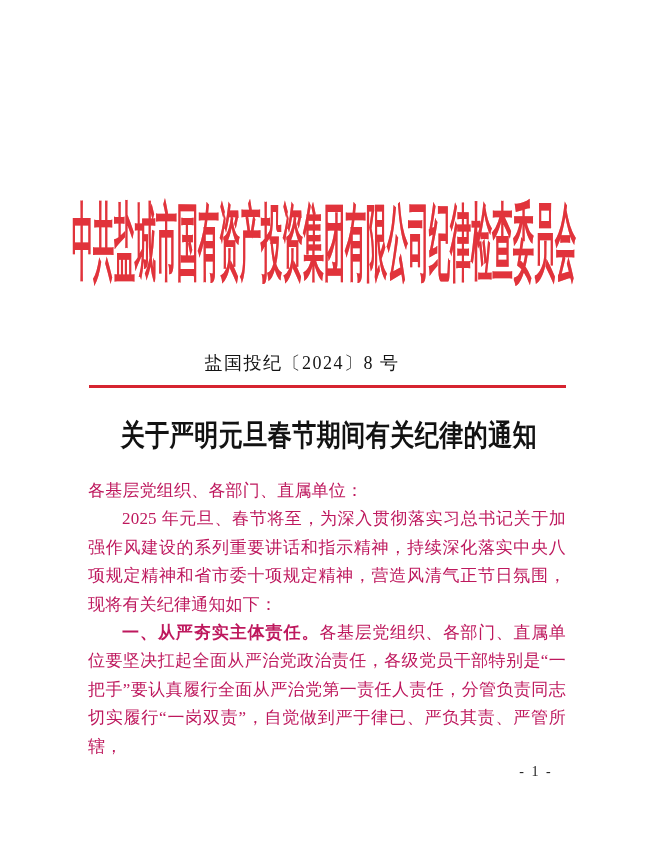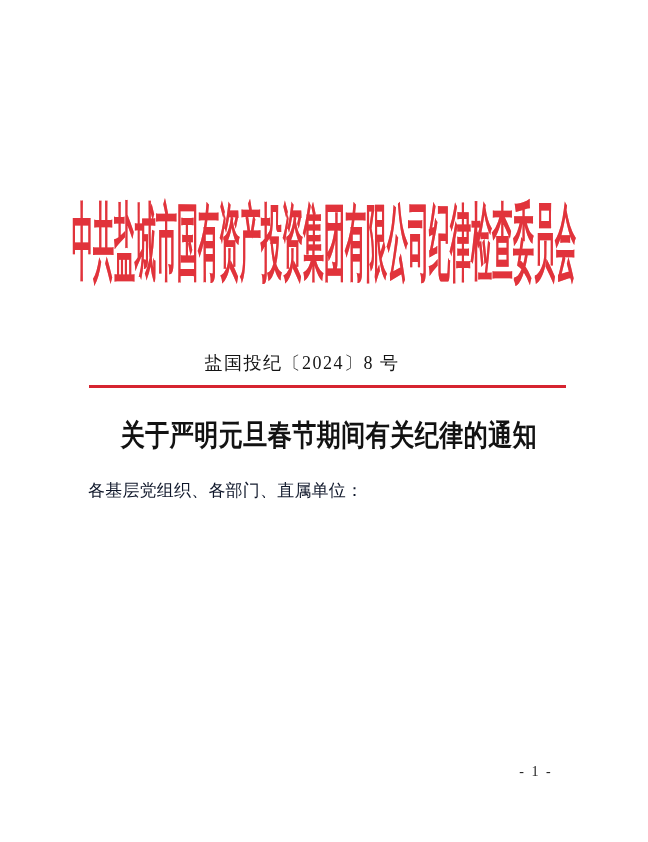--- a/index.html
+++ b/index.html
@@ -88,21 +88,21 @@
   
   .body-block {
     position: absolute;
     top: 477px;
     left: 88px;
     width: 478px;
     font-size: 17px;
     line-height: 28.4px;
     text-align: justify;
     letter-spacing: 0.2px;
-    color: #0f172a;
+    color: #be185d;
   }
   .body-block p {
     margin: 0;
   }
   .indent {
     text-indent: 2em;
   }
   .section-lead {
     font-family: "Liberation Sans", "DejaVu Sans", sans-serif;
     font-weight: 700;
@@ -133,17 +133,19 @@
   <div class="doc-number">盐国投纪〔2024〕8 号</div>
 
   <div class="red-rule"></div>
 
   <h1 class="title">
     <span class="title-inner">关于严明元旦春节期间有关纪律的通知</span>
   </h1>
 
   <div class="body-block">
     <p class="salutation">各基层党组织、各部门、直属单位：</p>
+    <p class="indent">2025 年元旦、春节将至，为深入贯彻落实习总书记关于加强作风建设的系列重要讲话和指示精神，持续深化落实中央八项规定精神和省市委十项规定精神，营造风清气正节日氛围，现将有关纪律通知如下：</p>
+    <p class="indent"><strong class="section-lead">一、从严夯实主体责任。</strong><span>各基层党组织、各部门、直属单位要坚决扛起全面从严治党政治责任，各级党员干部特别是“一把手”要认真履行全面从严治党第一责任人责任，分管负责同志切实履行“一岗双责”，自觉做到严于律已、严负其责、严管所辖，</span></p>
   </div>
 
   <div class="page-number">- 1 -</div>
 
 </div>
 
 </body></html>

